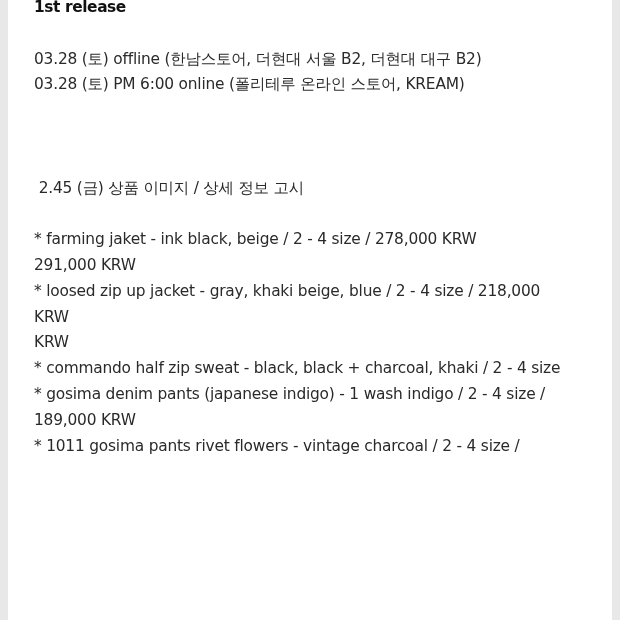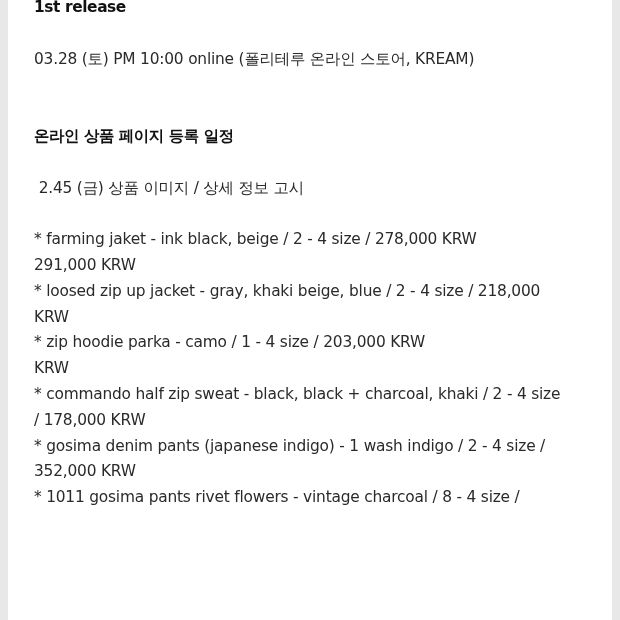--- a/index.html
+++ b/index.html
@@ -44,55 +44,51 @@
   </style>
 </head>
 <body>
 
 <div class="page">
   <div class="content">
 
     <span class="line bold">1st release</span>
     <div class="blank"></div>
 
-    <span class="line">03.28 (토) PM 10:00 online (폴리테루 온라인 스토어, KREAM)</span>
+    <span class="line">03.28 (토) offline (한남스토어, 더현대 서울 B2, 더현대 대구 B2)</span>
+    <span class="line">03.28 (토) PM 6:00 online (폴리테루 온라인 스토어, KREAM)</span>
     <div class="blank"></div>
 
     <div class="blank"></div>
 
-    <span class="line bold">온라인 상품 페이지 등록 일정</span>
     <div class="blank"></div>
 
     <span class="line"> 2.45 (금) 상품 이미지 / 상세 정보 고시</span>
     <div class="blank"></div>
 
     <div>
       <div>
         <span class="line">* farming jaket - ink black, beige / 2 - 4 size / 278,000 KRW</span>
       </div>
       <div>
         <span class="line">291,000 KRW</span>
       </div>
       <div>
         <span class="line">* loosed zip up jacket - gray, khaki beige, blue / 2 - 4 size / 218,000</span>
         <span class="line">KRW</span>
       </div>
       <div>
-        <span class="line">* zip hoodie parka - camo / 1 - 4 size / 203,000 KRW</span>
-      </div>
-      <div>
         <span class="line">KRW</span>
       </div>
       <div>
         <span class="line">* commando half zip sweat - black, black + charcoal, khaki / 2 - 4 size</span>
-        <span class="line">/ 178,000 KRW</span>
       </div>
       <div>
         <span class="line">* gosima denim pants (japanese indigo) - 1 wash indigo / 2 - 4 size /</span>
-        <span class="line">352,000 KRW</span>
+        <span class="line">189,000 KRW</span>
       </div>
       <div>
-        <span class="line">* 1011 gosima pants rivet flowers - vintage charcoal / 8 - 4 size /</span>
+        <span class="line">* 1011 gosima pants rivet flowers - vintage charcoal / 2 - 4 size /</span>
       </div>
     </div>
 
   </div>
 </div>
 
 </body></html>

